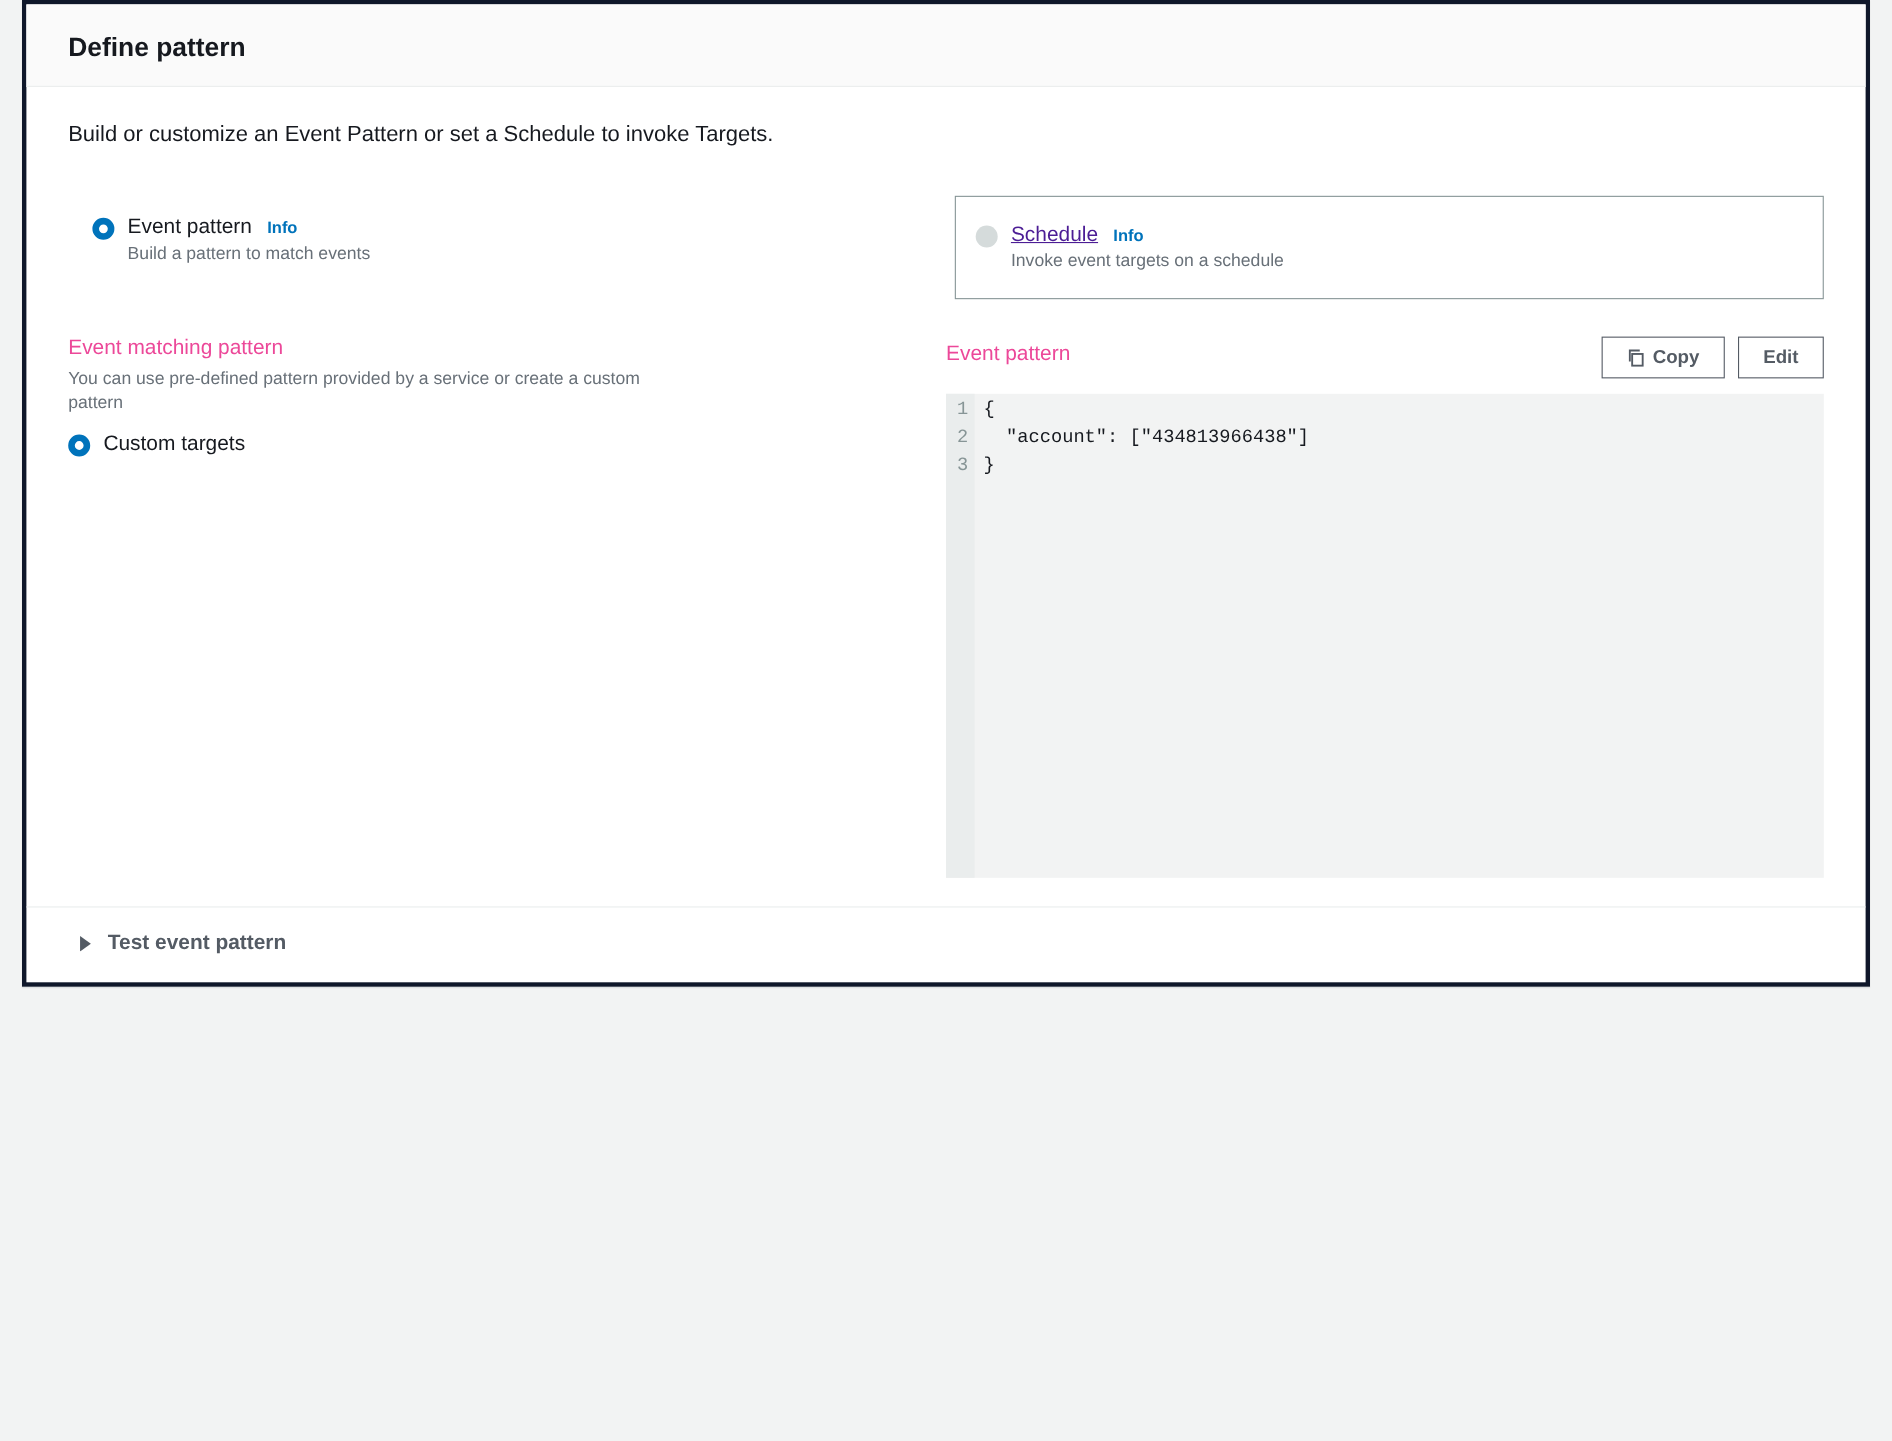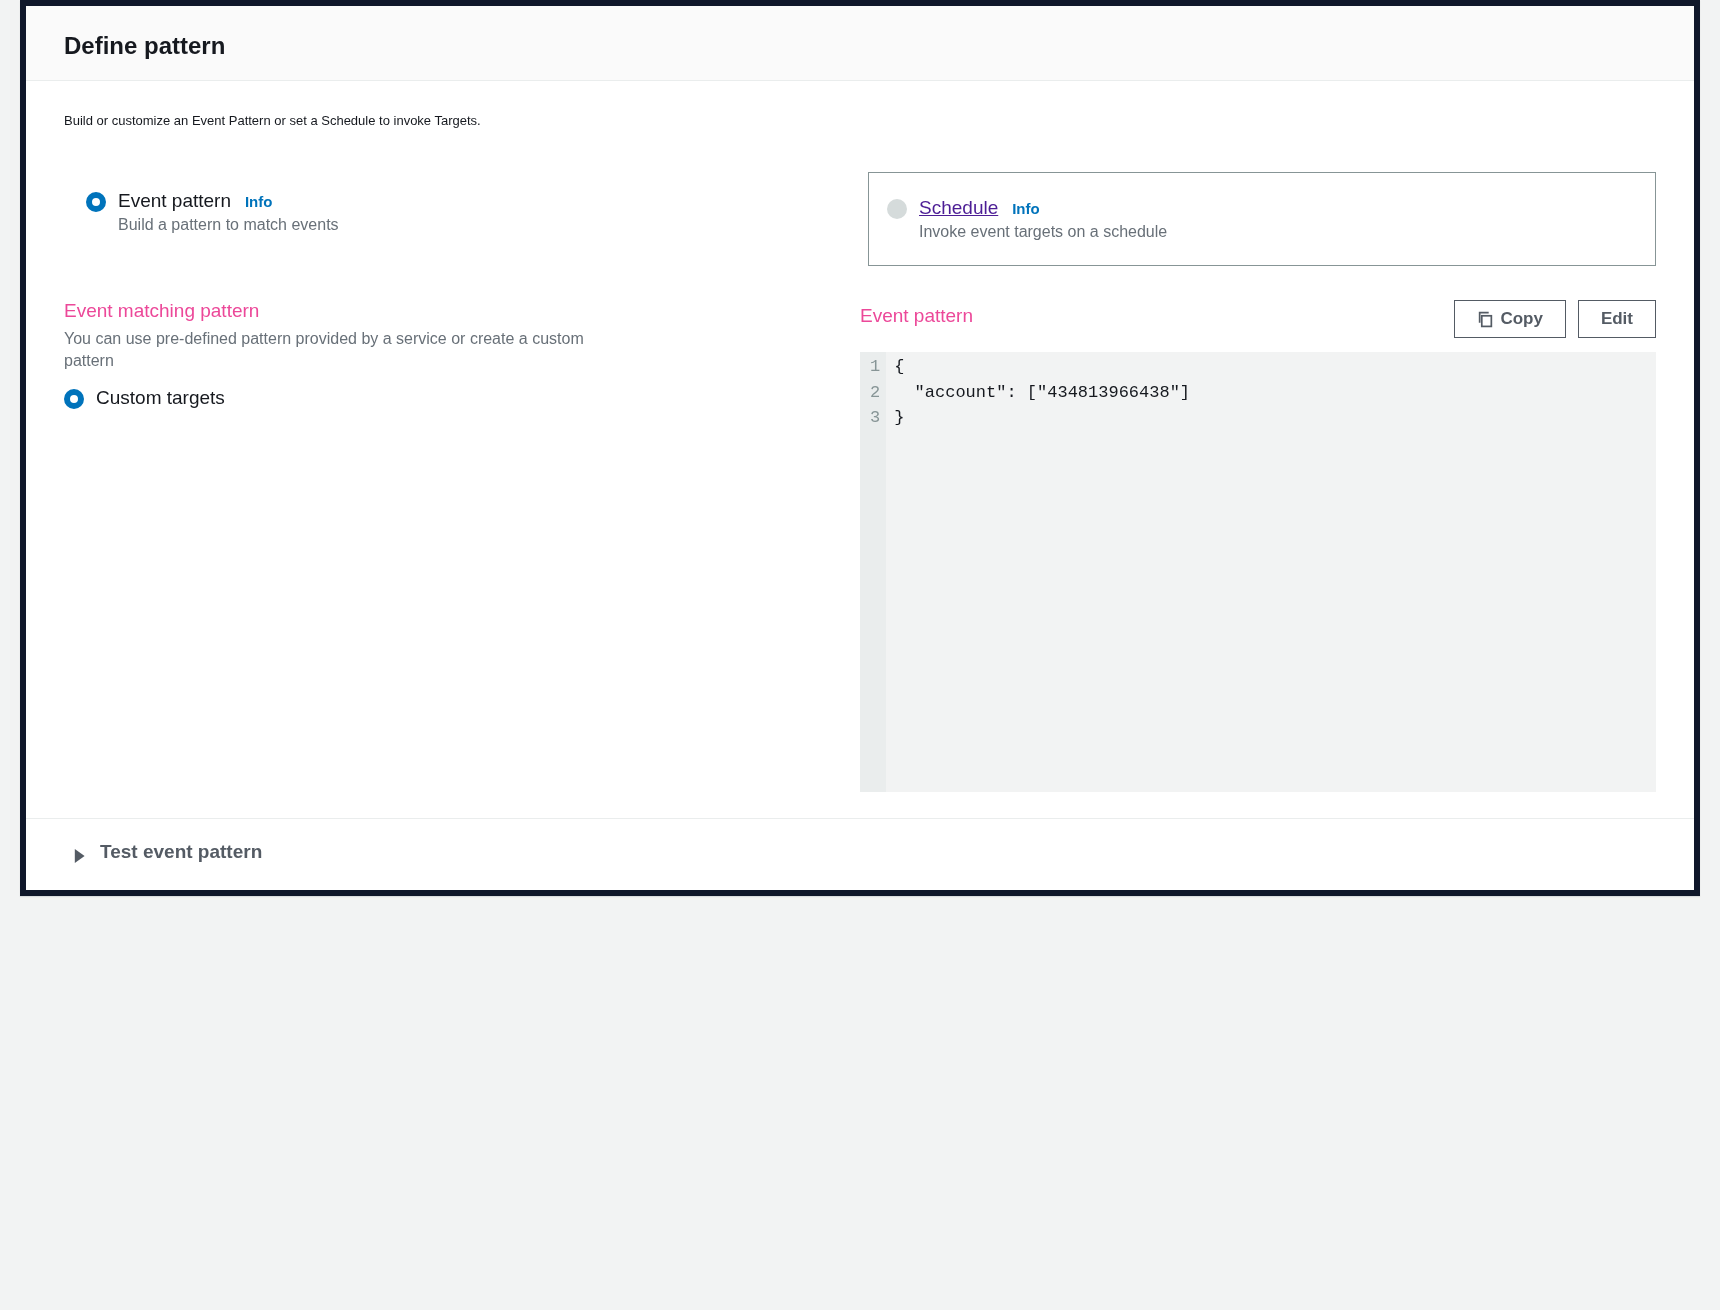--- a/index.html
+++ b/index.html
@@ -11,21 +11,21 @@
     body {
       font-family: "Amazon Ember", "Helvetica Neue", Helvetica, Arial, sans-serif;
       background: #f2f3f3;
       padding: 0 20px 40px 20px;
       font-size: 14px;
       color: #16191f;
     }
     
     .panel {
       background: #fff;
-      border: 6px solid #0f172a;
+      border: 4px solid #0f172a;
       box-shadow: 0 1px 1px 0 rgba(0,28,36,.1);
       margin: 0 auto;
       max-width: 1680px;
     }
     
     .panel-header {
       padding: 26px 38px 20px 38px;
       background: #fafafa;
       border-bottom: 1px solid #eaeded;
     }
@@ -34,21 +34,21 @@
       font-size: 24px;
       font-weight: 700;
       color: #16191f;
     }
     
     .panel-body {
       padding: 32px 38px 26px 38px;
     }
     
     .intro {
-      font-size: 13px;
+      font-size: 20px;
       color: #16191f;
       margin-bottom: 44px;
       font-weight: 400;
     }
     
     .two-col {
       display: flex;
       gap: 0;
     }
     
@@ -224,21 +224,21 @@
       white-space: pre;
     }
     
     .panel-footer {
       border-top: 1px solid #eaeded;
       padding: 22px 38px 24px 46px;
     }
     
     .expander {
       display: inline-flex;
-      align-items: flex-end;
+      align-items: center;
       gap: 14px;
       cursor: pointer;
     }
     
     .caret-icon {
       width: 14px;
       height: 14px;
       fill: #545b64;
     }
     

